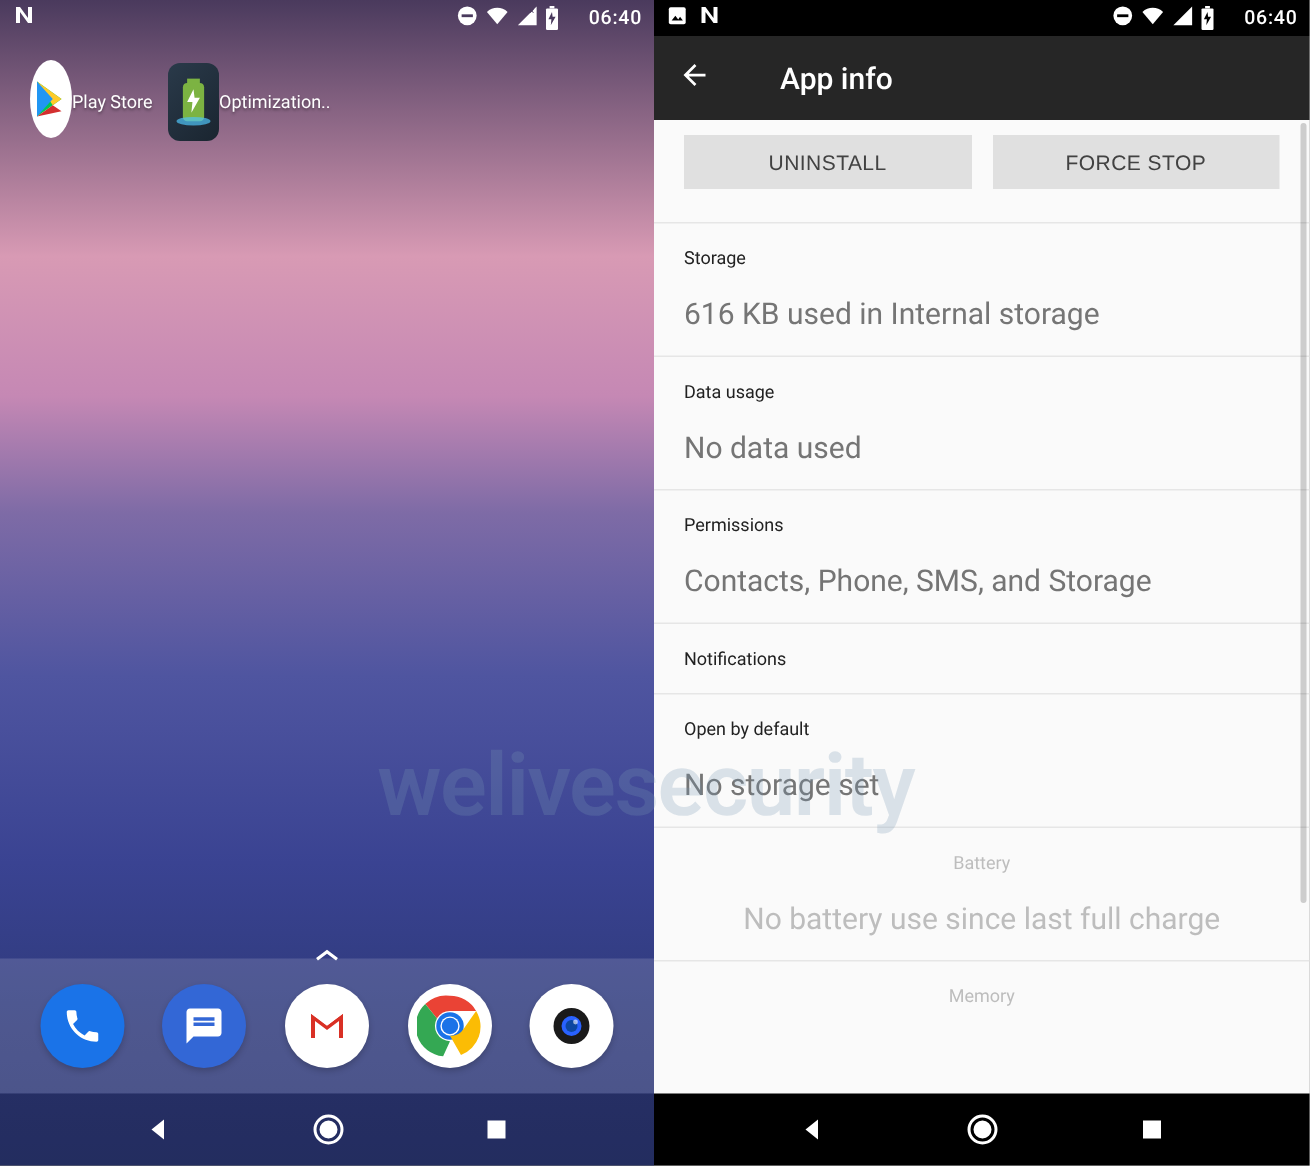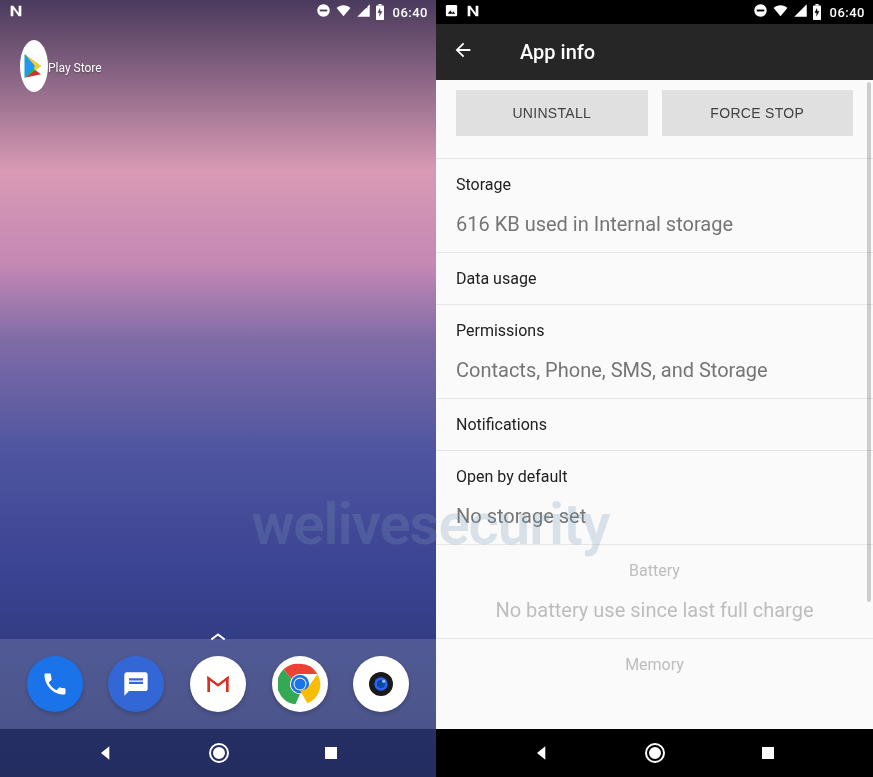--- a/index.html
+++ b/index.html
@@ -20,21 +20,21 @@
   .status-bar {
     position: absolute; top: 0; left: 0; right: 0;
     height: 24px;
     display: flex; align-items: center; justify-content: flex-end;
     gap: 4px;
     padding: 0 8px;
     color: #fff;
     font-size: 13px;
   }
   .status-bar .left { position: absolute; left: 8px; display: flex; gap: 6px; align-items: center; }
-  .status-time { font-weight: 500; letter-spacing: 0.5px; margin-left: 4px; }
+  .status-time { font-weight: 500; letter-spacing: 0.5px; margin-left: 16px; }
 
   
   .wallpaper {
     position: absolute; inset: 0;
     background: linear-gradient(180deg,
       #4a3a5d 0%,
       #d89ab4 22%,
       #c588b4 34%,
       #7e6ba6 44%,
       #4f55a0 58%,
@@ -130,33 +130,33 @@
   .app-header .meta .version { font-size: 14px; color: #757575; margin-top: 2px; }
 
   .button-row {
     display: flex; gap: 14px;
     padding: 10px 20px 22px;
   }
   .flat-btn {
     flex: 1;
     background: #e0e0e0;
     border: none;
-    height: 46px;
+    height: 36px;
     font-size: 14px;
     color: #424242;
     font-weight: 500;
     letter-spacing: 0.3px;
     cursor: pointer;
   }
 
   .info-item {
     padding: 16px 20px;
     cursor: pointer;
   }
-  .info-item .primary { font-size: 16px; color: #212121; }
+  .info-item .primary { font-size: 12px; color: #212121; }
   .info-item .secondary { font-size: 20px; color: #757575; margin-top: 18px; }
   .info-item.disabled .primary,
   .info-item.disabled .secondary { color: #bdbdbd; text-align: center; }
   .divider { height: 1px; background: #e6e6e6; margin: 0; }
 
   .scrollbar-hint {
     position: absolute; right: 2px; top: 82px; width: 4px; height: 520px;
     background: rgba(0,0,0,0.18); border-radius: 2px;
   }
 
@@ -216,20 +216,31 @@
       <div class="icon-wrap playstore-circle">
         <svg width="28" height="28" viewBox="0 0 24 24">
             <path d="M4 2l14 10L4 22z" fill="#00c853"></path>
             <path d="M4 2l14 10-5 3.5L4 2z" fill="#ffca28"></path>
             <path d="M4 22l9-6.5 5 3.5z" fill="#d32f2f"></path>
             <path d="M4 2v20l9-10z" fill="#2196f3"></path>
           </svg>
       </div>
       <span class="label">Play Store</span>
     </div>
+    <div class="home-app">
+      <div class="optim-square">
+        <svg width="34" height="34" viewBox="0 0 24 24">
+            <rect x="7" y="3" width="10" height="18" rx="2" fill="#7cb342"></rect>
+            <rect x="9" y="1" width="6" height="3" fill="#7cb342"></rect>
+            <path d="M12 6l-3 6h2.5L11 17l4-7h-2.5z" fill="#fff"></path>
+            <ellipse cx="12" cy="21" rx="8" ry="2" fill="#4fc3f7" opacity="0.7"></ellipse>
+          </svg>
+      </div>
+      <span class="label">Optimization..</span>
+    </div>
   </div>
 
   <div class="drawer-handle">
     <svg width="20" height="12" viewBox="0 0 24 14" fill="none" stroke="#fff" stroke-width="2.5">
         <path d="M4 10l8-6 8 6"></path>
       </svg>
   </div>
 
   <div class="dock">
     <div class="dock-app dock-phone">
@@ -340,20 +351,21 @@
       </div>
 
       <div class="divider"></div>
       <div class="info-item">
         <div class="primary">Storage</div>
         <div class="secondary">616 KB used in Internal storage</div>
       </div>
       <div class="divider"></div>
       <div class="info-item">
         <div class="primary">Data usage</div>
+        <div class="secondary">No data used</div>
       </div>
       <div class="divider"></div>
       <div class="info-item">
         <div class="primary">Permissions</div>
         <div class="secondary">Contacts, Phone, SMS, and Storage</div>
       </div>
       <div class="divider"></div>
       <div class="info-item">
         <div class="primary">Notifications</div>
       </div>

